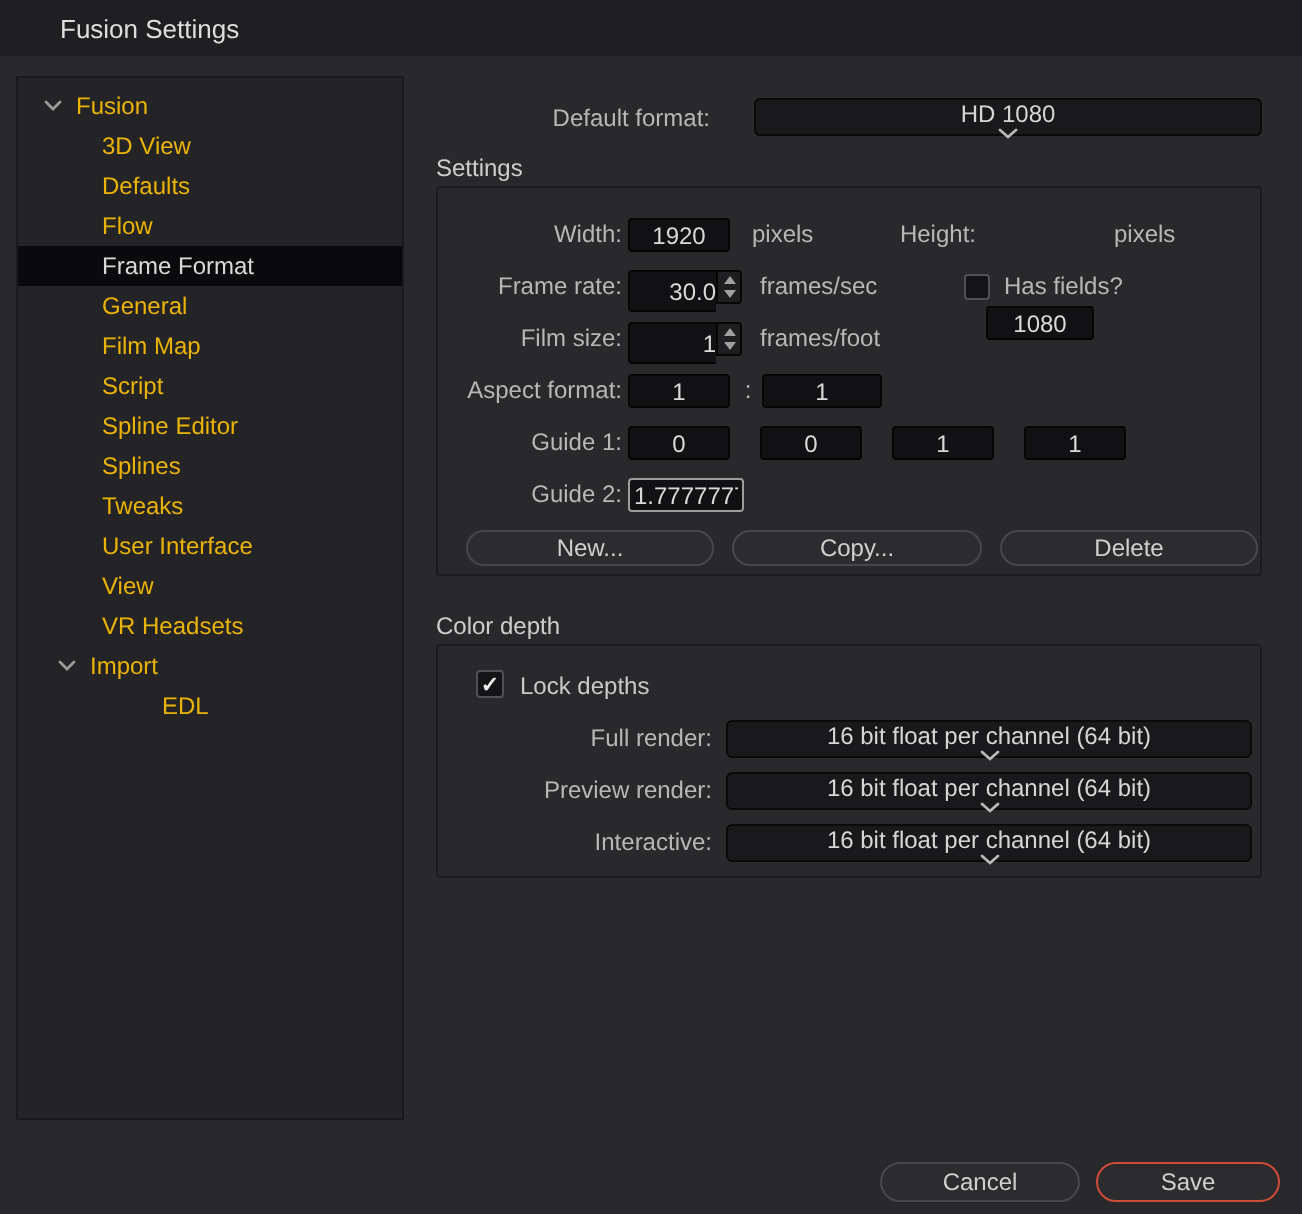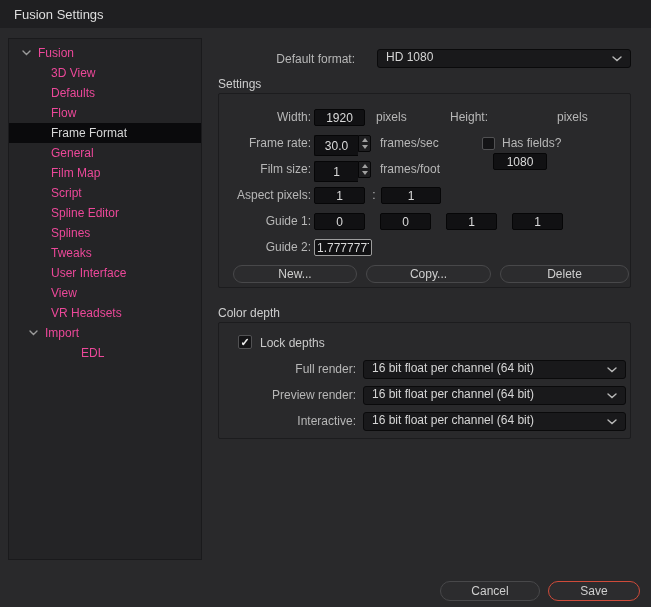--- a/index.html
+++ b/index.html
@@ -10,29 +10,29 @@
     font-family: "Liberation Sans", sans-serif;
     font-size: 12px;
     color: #c6c6c6;
     overflow: hidden;
   }
 
   
   .titlebar {
     position: absolute; left: 0; top: 0; width: 651px; height: 28px;
     background: #1f1f21; display: flex; align-items: center;
-    padding-left: 14px; color: #dedede; font-size: 13px;
+    padding-left: 30px; color: #dedede; font-size: 13px;
   }
 
   
   .sidebar {
     position: absolute; left: 8px; top: 38px; width: 194px; height: 522px;
     background: #242426; border: 1px solid #1a1a1c; padding-top: 4px;
   }
-  .tree-row { height: 20px; display: flex; align-items: center; color: #ec4899; cursor: default; }
+  .tree-row { height: 20px; display: flex; align-items: center; color: #eab308; cursor: default; }
   .tree-row.group { padding-left: 13px; }
   .tree-row.group .chev { margin-right: 7px; display: flex; align-items: center; }
   .tree-row.group.import { padding-left: 20px; }
   .tree-row.child { padding-left: 42px; }
   .tree-row.child.edl { padding-left: 72px; }
   .tree-row.selected { background: #0a0a0c; color: #d8d8d8; }
 
   
   .lblr { text-align: right; color: #b7b7b7; line-height: 17px; }
   .unit { color: #b7b7b7; line-height: 17px; }
@@ -47,42 +47,42 @@
 
   .field {
     height: 17px; background: #111113; border: 1px solid #060607; border-radius: 2px;
     color: #dadada; text-align: center; font: 12px "Liberation Sans", sans-serif; padding: 0 2px;
   }
   .field.focused { border-color: #9d9d9d; }
 
   .spin { height: 17px; display: flex; }
   .spin-val {
     width: 44px; height: 21px; background: #111113; border: 1px solid #060607; border-right: 0;
-    border-radius: 2px 0 0 2px; text-align: center; color: #dadada;
+    border-radius: 2px 0 0 2px; text-align: right; color: #dadada;
     font: 12px "Liberation Sans", sans-serif; padding: 0;
   }
   .spin-arrows {
     width: 13px; height: 17px; background: #1e1e20; border: 1px solid #060607;
     border-radius: 0 2px 2px 0; display: flex; flex-direction: column;
     align-items: center; justify-content: center; gap: 3px;
   }
   .tri-up { width: 0; height: 0; border-left: 3px solid transparent; border-right: 3px solid transparent; border-bottom: 4px solid #a0a0a0; }
   .tri-down { width: 0; height: 0; border-left: 3px solid transparent; border-right: 3px solid transparent; border-top: 4px solid #a0a0a0; }
 
   .checkbox {
     width: 13px; height: 13px; background: #141416; border: 1px solid #515153; border-radius: 2px;
     display: flex; align-items: center; justify-content: center;
   }
   .checkbox.checked { color: #ececec; font-size: 11px; font-weight: 700; }
   .checkbox.big { width: 14px; height: 14px; }
 
   .dropdown {
     height: 19px; background: #19191b; border: 1px solid #0a0a0b; border-radius: 3px;
-    display: flex; justify-content: space-between;
-    padding: 0 8px; color: #d6d6d6;
+    display: flex; align-items: center; justify-content: space-between;
+    padding: 0 8px; color: #d6d6d6; flex-direction: column;
   }
   .dd-chev { display: flex; align-items: center; }
 
   .row-default { position: absolute; left: 218px; top: 49px; width: 413px; height: 19px; display: flex; align-items: center; }
   .row-default .fmt-lbl { width: 137px; text-align: right; margin-right: 22px; color: #b7b7b7; }
   .row-default .dropdown { flex: 1; }
 
   .btn {
     background: #2c2c2e; border: 1px solid #48484a; border-radius: 9px; color: #cfcfcf;
     display: flex; align-items: center; justify-content: center; height: 18px; cursor: default;
@@ -175,21 +175,21 @@
       <input class="spin-val" value="1" style="">
       <div class="spin-arrows">
         <span class="tri-up"></span>
         <span class="tri-down"></span>
       </div>
     </div>
     <span class="abs unit" style="left:161px">frames/foot</span>
   </div>
 
   <div class="srow" style="top:93px">
-    <span class="abs lblr" style="left:0;width:92px">Aspect pixels:</span>
+    <span class="abs lblr" style="left:0;width:92px">Aspect format:</span>
     <input class="abs field" style="left: 95px; width: 51px;" value="1">
     <span class="abs unit" style="left:150px;width:10px;text-align:center">:</span>
     <input class="abs field" style="left: 162px; width: 60px;" value="1">
   </div>
 
   <div class="srow" style="top:119px">
     <span class="abs lblr" style="left:0;width:92px">Guide 1:</span>
     <input class="abs field" style="left: 95px; width: 51px;" value="0">
     <input class="abs field" style="left: 161px; width: 51px;" value="0">
     <input class="abs field" style="left: 227px; width: 51px;" value="1">

